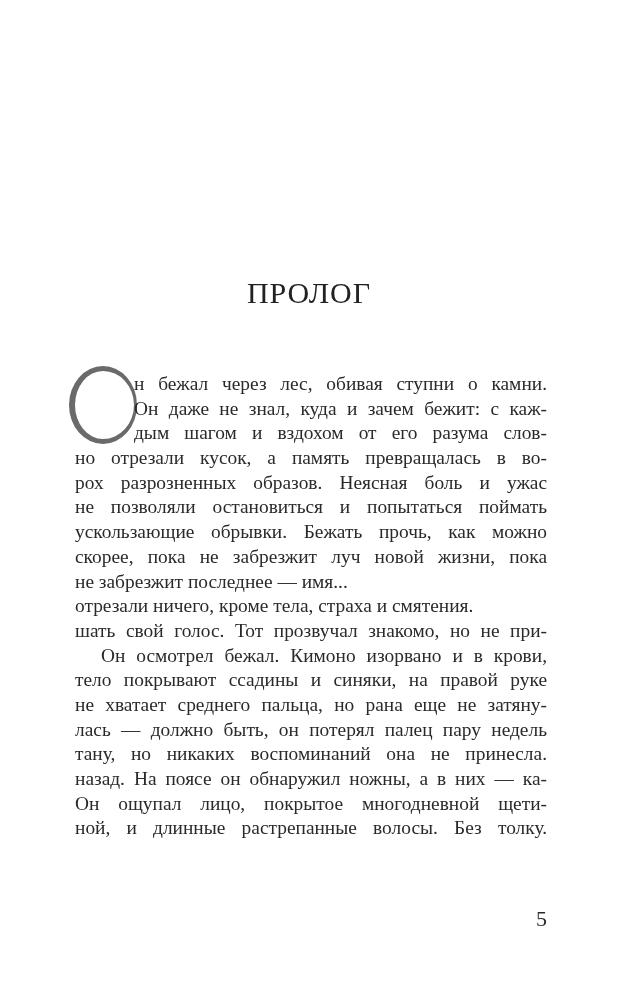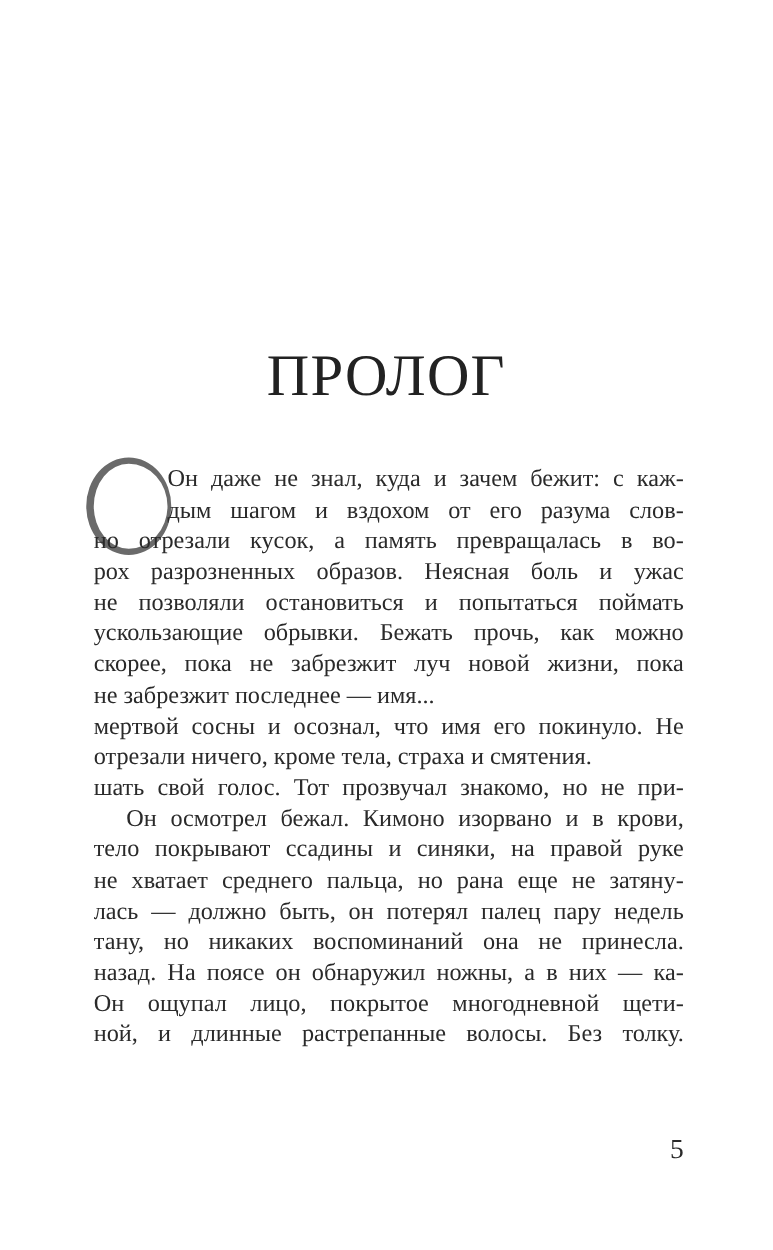--- a/index.html
+++ b/index.html
@@ -20,21 +20,21 @@
       left: 0; top: 0;
       width: 618px; height: 1000px;
     }
     .chapter-title {
       position: absolute;
       top: 278px;
       left: 0;
       width: 618px;
       text-align: center;
       font-family: "Liberation Serif", "DejaVu Serif", serif;
-      font-size: 47px;
+      font-size: 30px;
       letter-spacing: 1px;
       color: #222;
       line-height: 1;
     }
     .body-text {
       position: absolute;
       left: 75px;
       top: 372px;
       width: 472px;
       font-size: 19.4px;
@@ -81,30 +81,30 @@
 </head>
 <body>
 
 <div class="page">
   <div class="chapter-title">ПРОЛОГ</div>
 
   <div class="drop-cap" title=""></div>
 
   <div class="body-text">
 
+    <span class="line dc">н бежал через лес, обивая ступни о камни.</span>
     <span class="line dc">Он даже не знал, куда и зачем бежит: с каж-</span>
     <span class="line dc">дым шагом и вздохом от его разума слов-</span>
     <span class="line">но отрезали кусок, а память превращалась в во-</span>
     <span class="line">рох разрозненных образов. Неясная боль и ужас</span>
     <span class="line">не позволяли остановиться и попытаться поймать</span>
     <span class="line">ускользающие обрывки. Бежать прочь, как можно</span>
     <span class="line">скорее, пока не забрезжит луч новой жизни, пока</span>
     <span class="line last">не забрезжит последнее — имя...</span>
 
-    <span class="line">мертвой сосны и осознал, что имя его покинуло. Не</span>
     <span class="line last">отрезали ничего, кроме тела, страха и смятения.</span>
 
     <span class="line">шать свой голос. Тот прозвучал знакомо, но не при-</span>
 
     <span class="line indent">Он осмотрел бежал. Кимоно изорвано и в крови,</span>
     <span class="line">тело покрывают ссадины и синяки, на правой руке</span>
     <span class="line">не хватает среднего пальца, но рана еще не затяну-</span>
     <span class="line">лась — должно быть, он потерял палец пару недель</span>
     <span class="line">тану, но никаких воспоминаний она не принесла.</span>
     <span class="line">назад. На поясе он обнаружил ножны, а в них — ка-</span>

